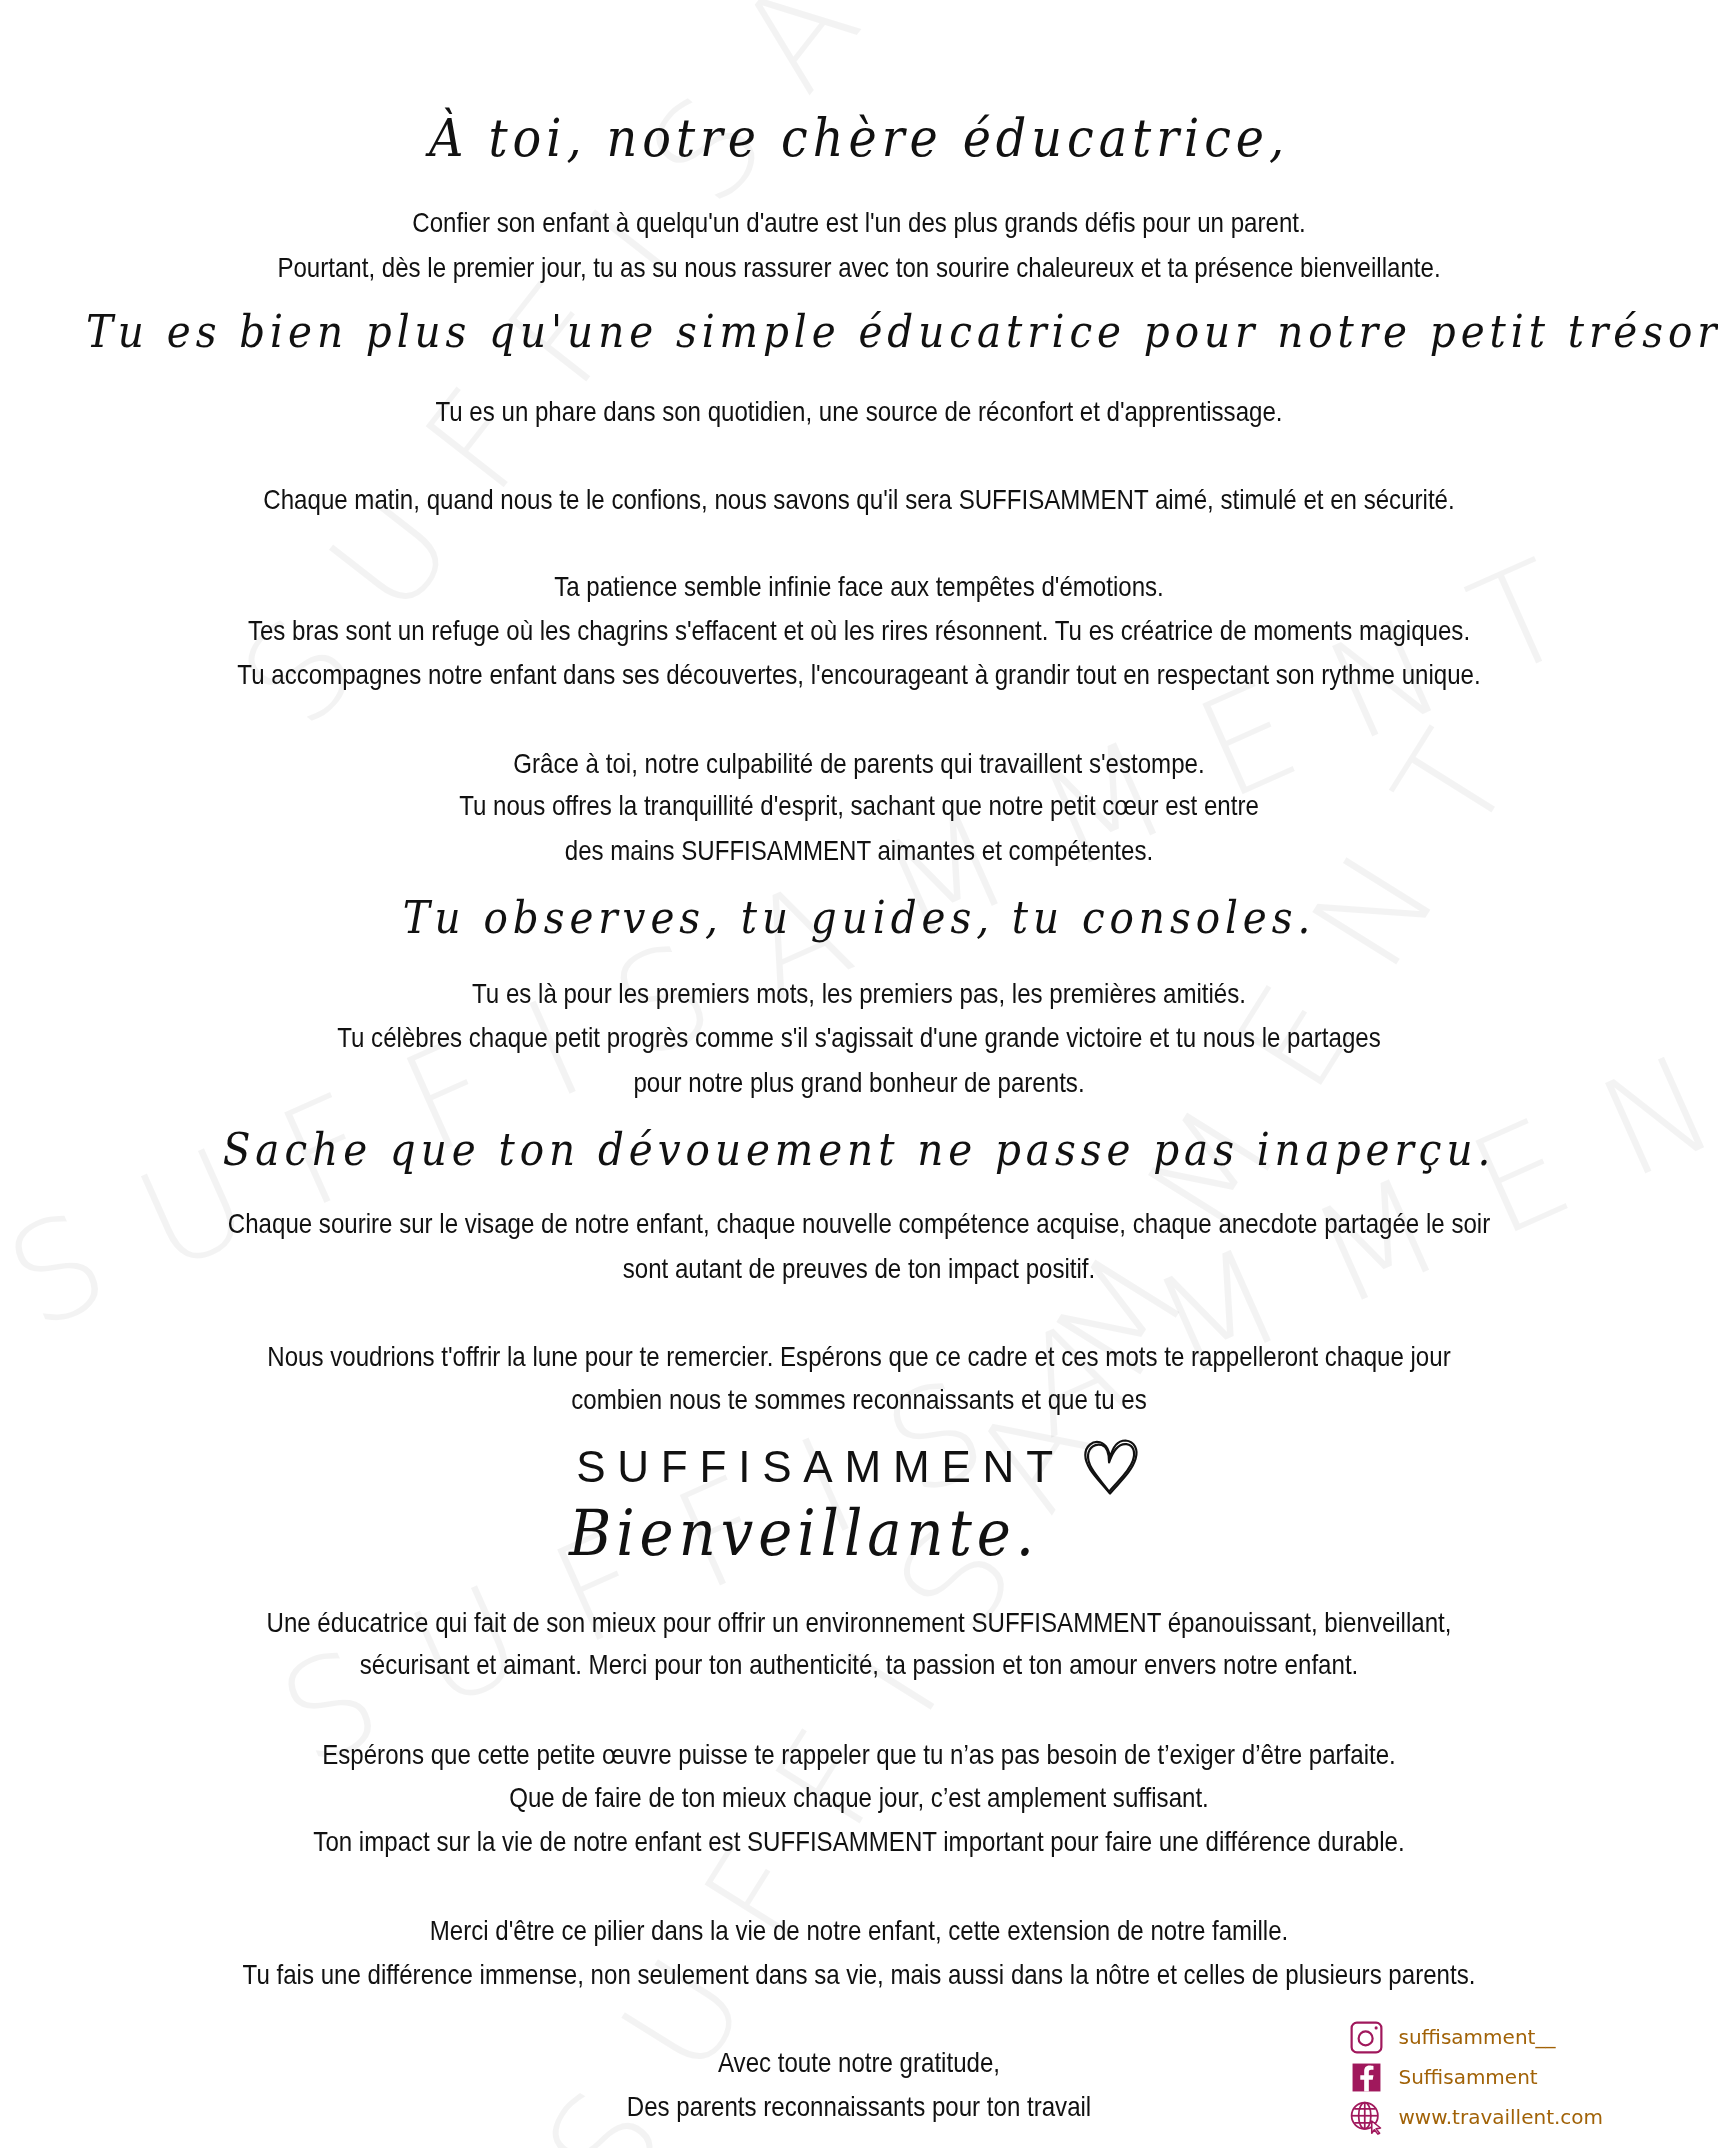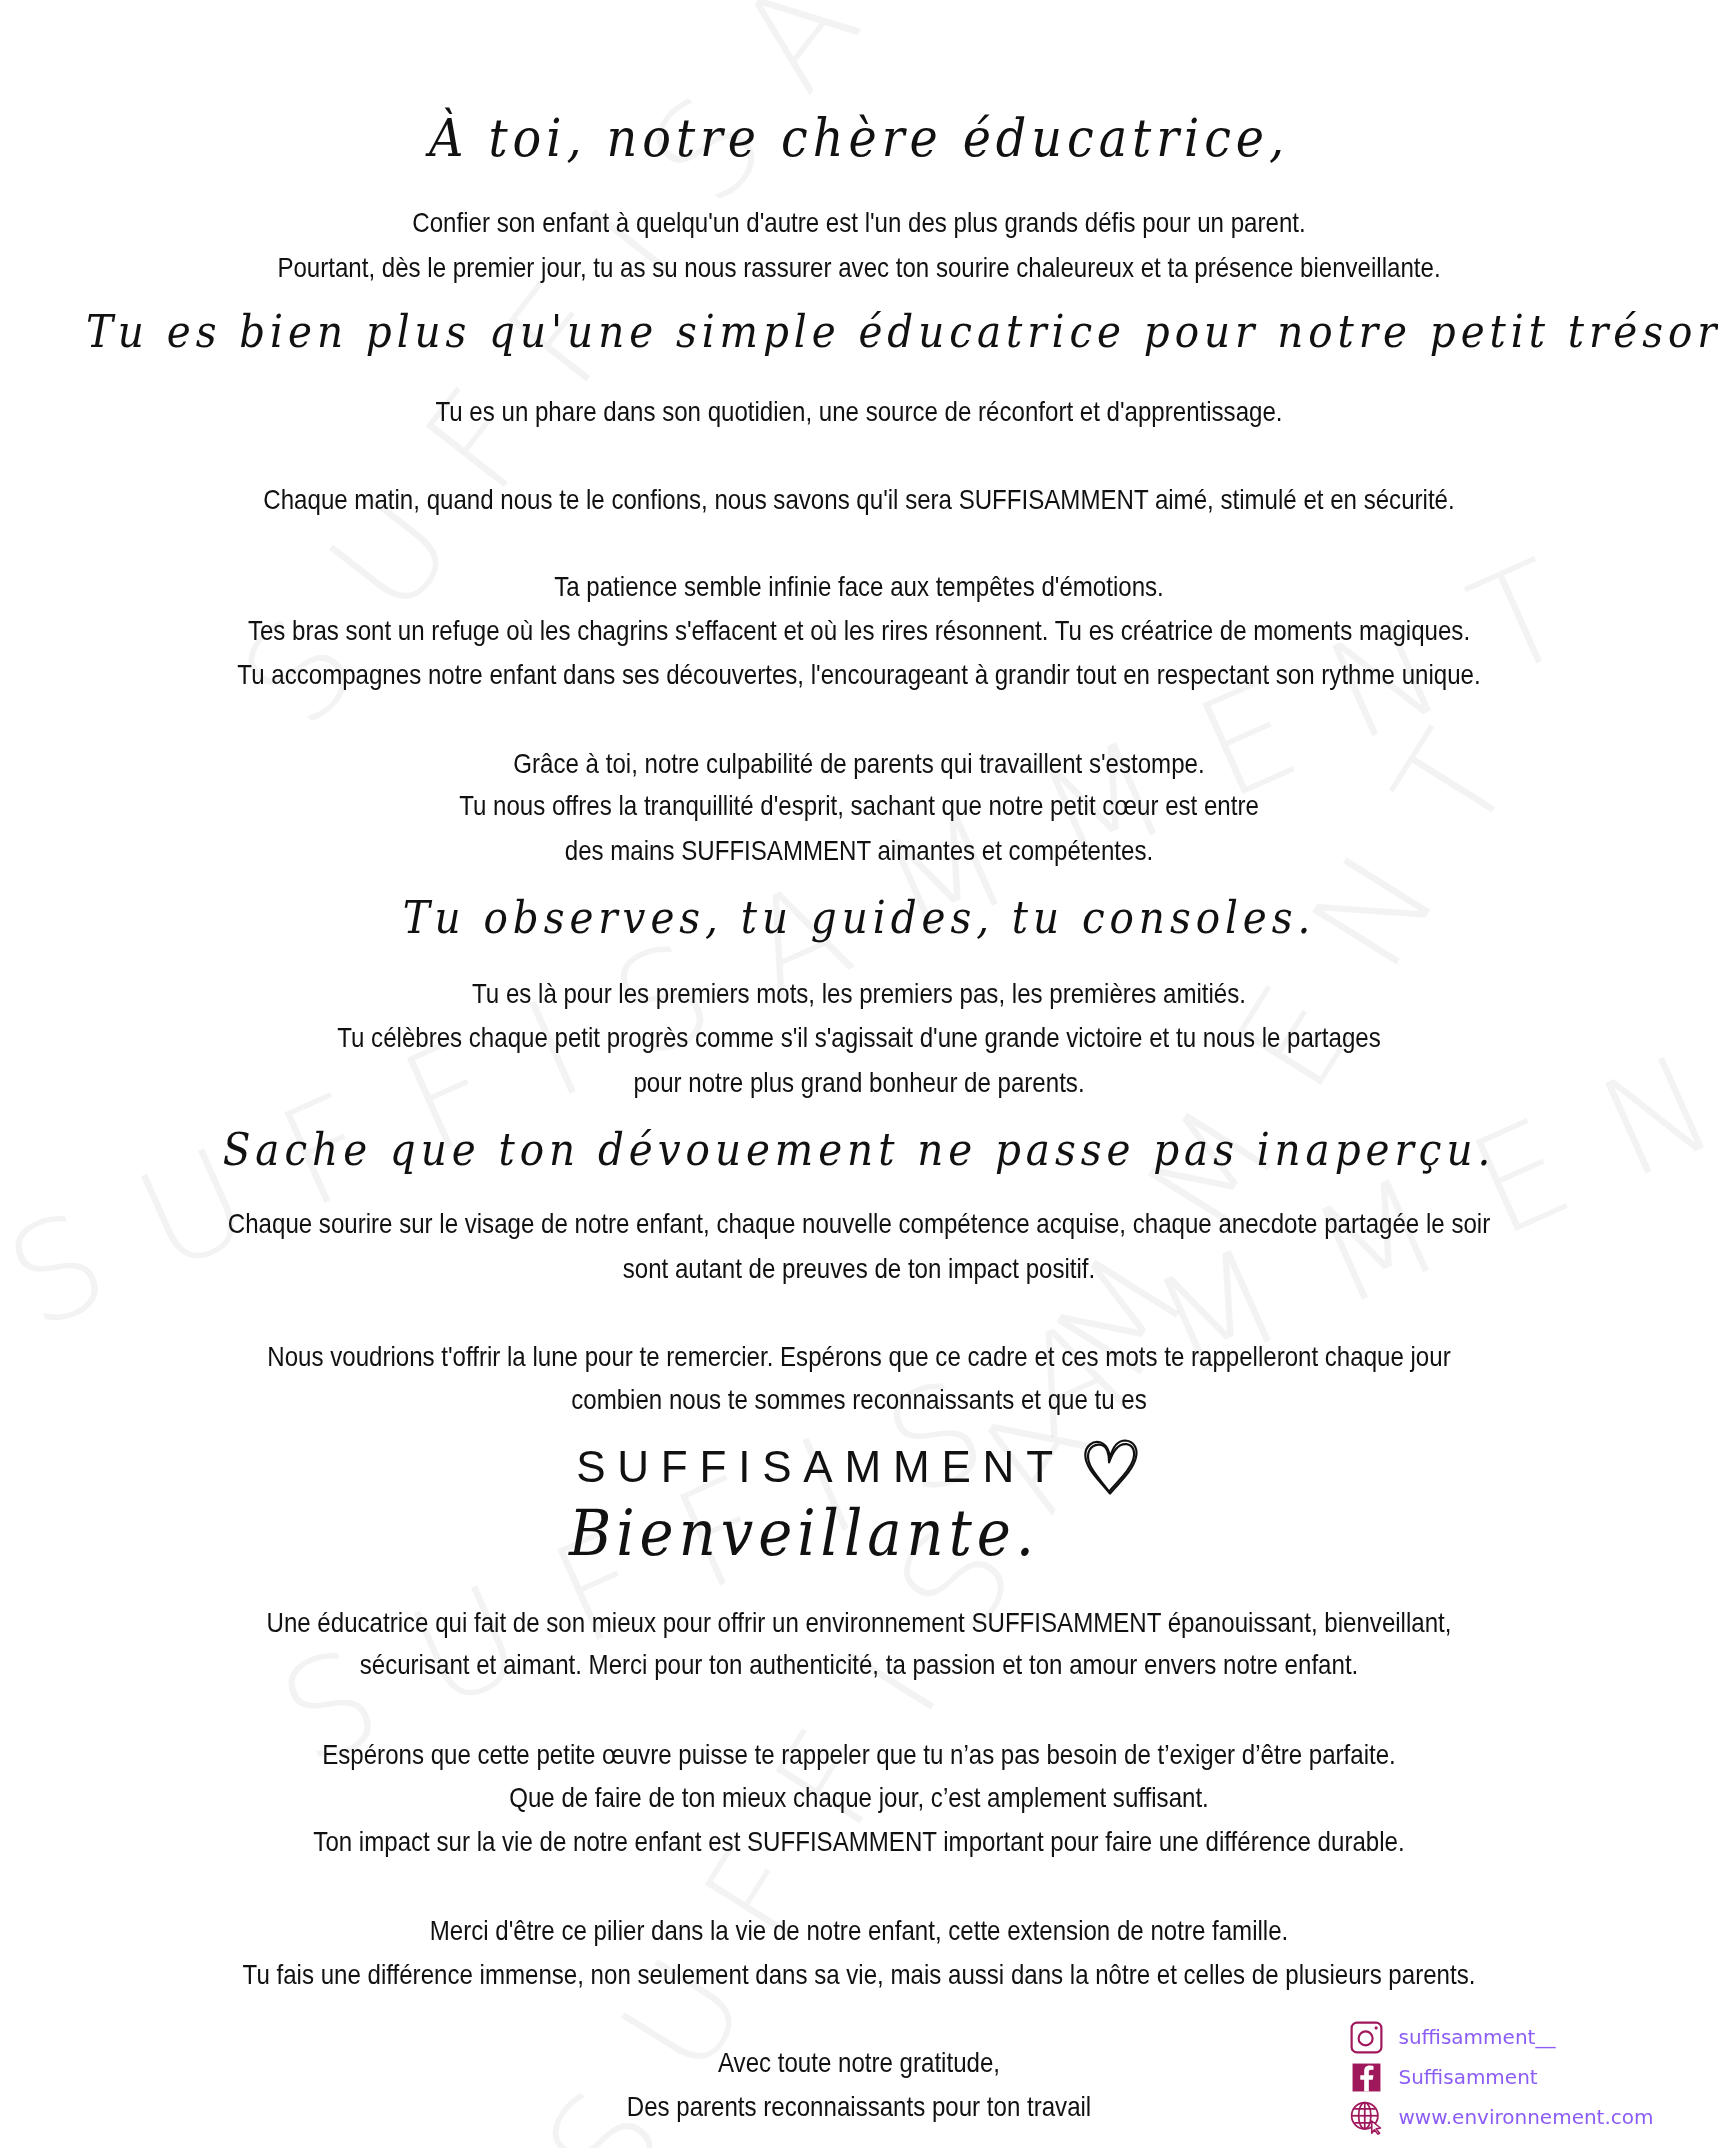--- a/index.html
+++ b/index.html
@@ -9,21 +9,21 @@
   .script { position:absolute; left:0; width:1718px; text-align:center; font-family:"DejaVu Serif", serif; font-style:italic; font-weight:normal; color:#111; white-space:nowrap; letter-spacing:5.5px; transform:scaleX(0.9); }
   .title { font-size:53px; }
   .sub { font-size:45px; }
   .brand { position:absolute; left:0; width:1718px; top:1435px; text-align:center; white-space:nowrap; }
   .brand-word { font-family:"Liberation Sans", sans-serif; font-size:44px; letter-spacing:11.8px; color:#111; vertical-align:middle; }
   .heart { display:inline-block; vertical-align:middle; width:64px; height:64px; margin-left:9px; }
   .bienv { top:1496px; font-size:64px; left:-55px; }
   .footer-social { position:absolute; left:1348px; top:2017px; }
   .social-row { display:flex; align-items:center; height:40px; }
   .social-icon { width:36px; height:36px; display:flex; align-items:center; justify-content:center; margin-right:14.5px; }
-  .social-text { font-family:"DejaVu Sans", sans-serif; font-size:20px; color:#8b5cf6; }
+  .social-text { font-family:"DejaVu Sans", sans-serif; font-size:20px; color:#a16207; }
 </style>
 </head>
 <body>
 
 <div class="wm" style="left:273px; top:627px; transform:rotate(-52deg);">SUFFISAMMENT</div>
 <div class="wm" style="left:18px; top:1209px; transform:rotate(-24deg);">SUFFISAMMENT</div>
 <div class="wm" style="left:291px; top:1646px; transform:rotate(-24deg);">SUFFISAMMENT</div>
 <div class="wm" style="left:582px; top:2100px; transform:rotate(-58deg);">SUFFISAMMENT</div>
 
 <div class="script title" style="top:107px;">À toi, notre chère éducatrice,</div>
@@ -101,16 +101,16 @@
     <span class="social-icon">
       <svg viewBox="0 0 40 40" width="35" height="35" fill="none" stroke="#a0185c" stroke-width="2">
         <circle cx="18" cy="18" r="15"></circle>
         <ellipse cx="18" cy="18" rx="7" ry="15"></ellipse>
         <line x1="3" y1="18" x2="33" y2="18"></line>
         <line x1="18" y1="3" x2="18" y2="33"></line>
         <path d="M6 10 H30 M6 26 H30"></path>
         <path d="M26 24 L26 38 L29 34 L33 39 L35 38 L31 33 L36 32 Z" fill="#ffffff" stroke="#a0185c" stroke-width="1.8" stroke-linejoin="round"></path>
       </svg>
     </span>
-    <span class="social-text">www.environnement.com</span>
+    <span class="social-text">www.travaillent.com</span>
   </div>
 </div>
 
 
 </body></html>

